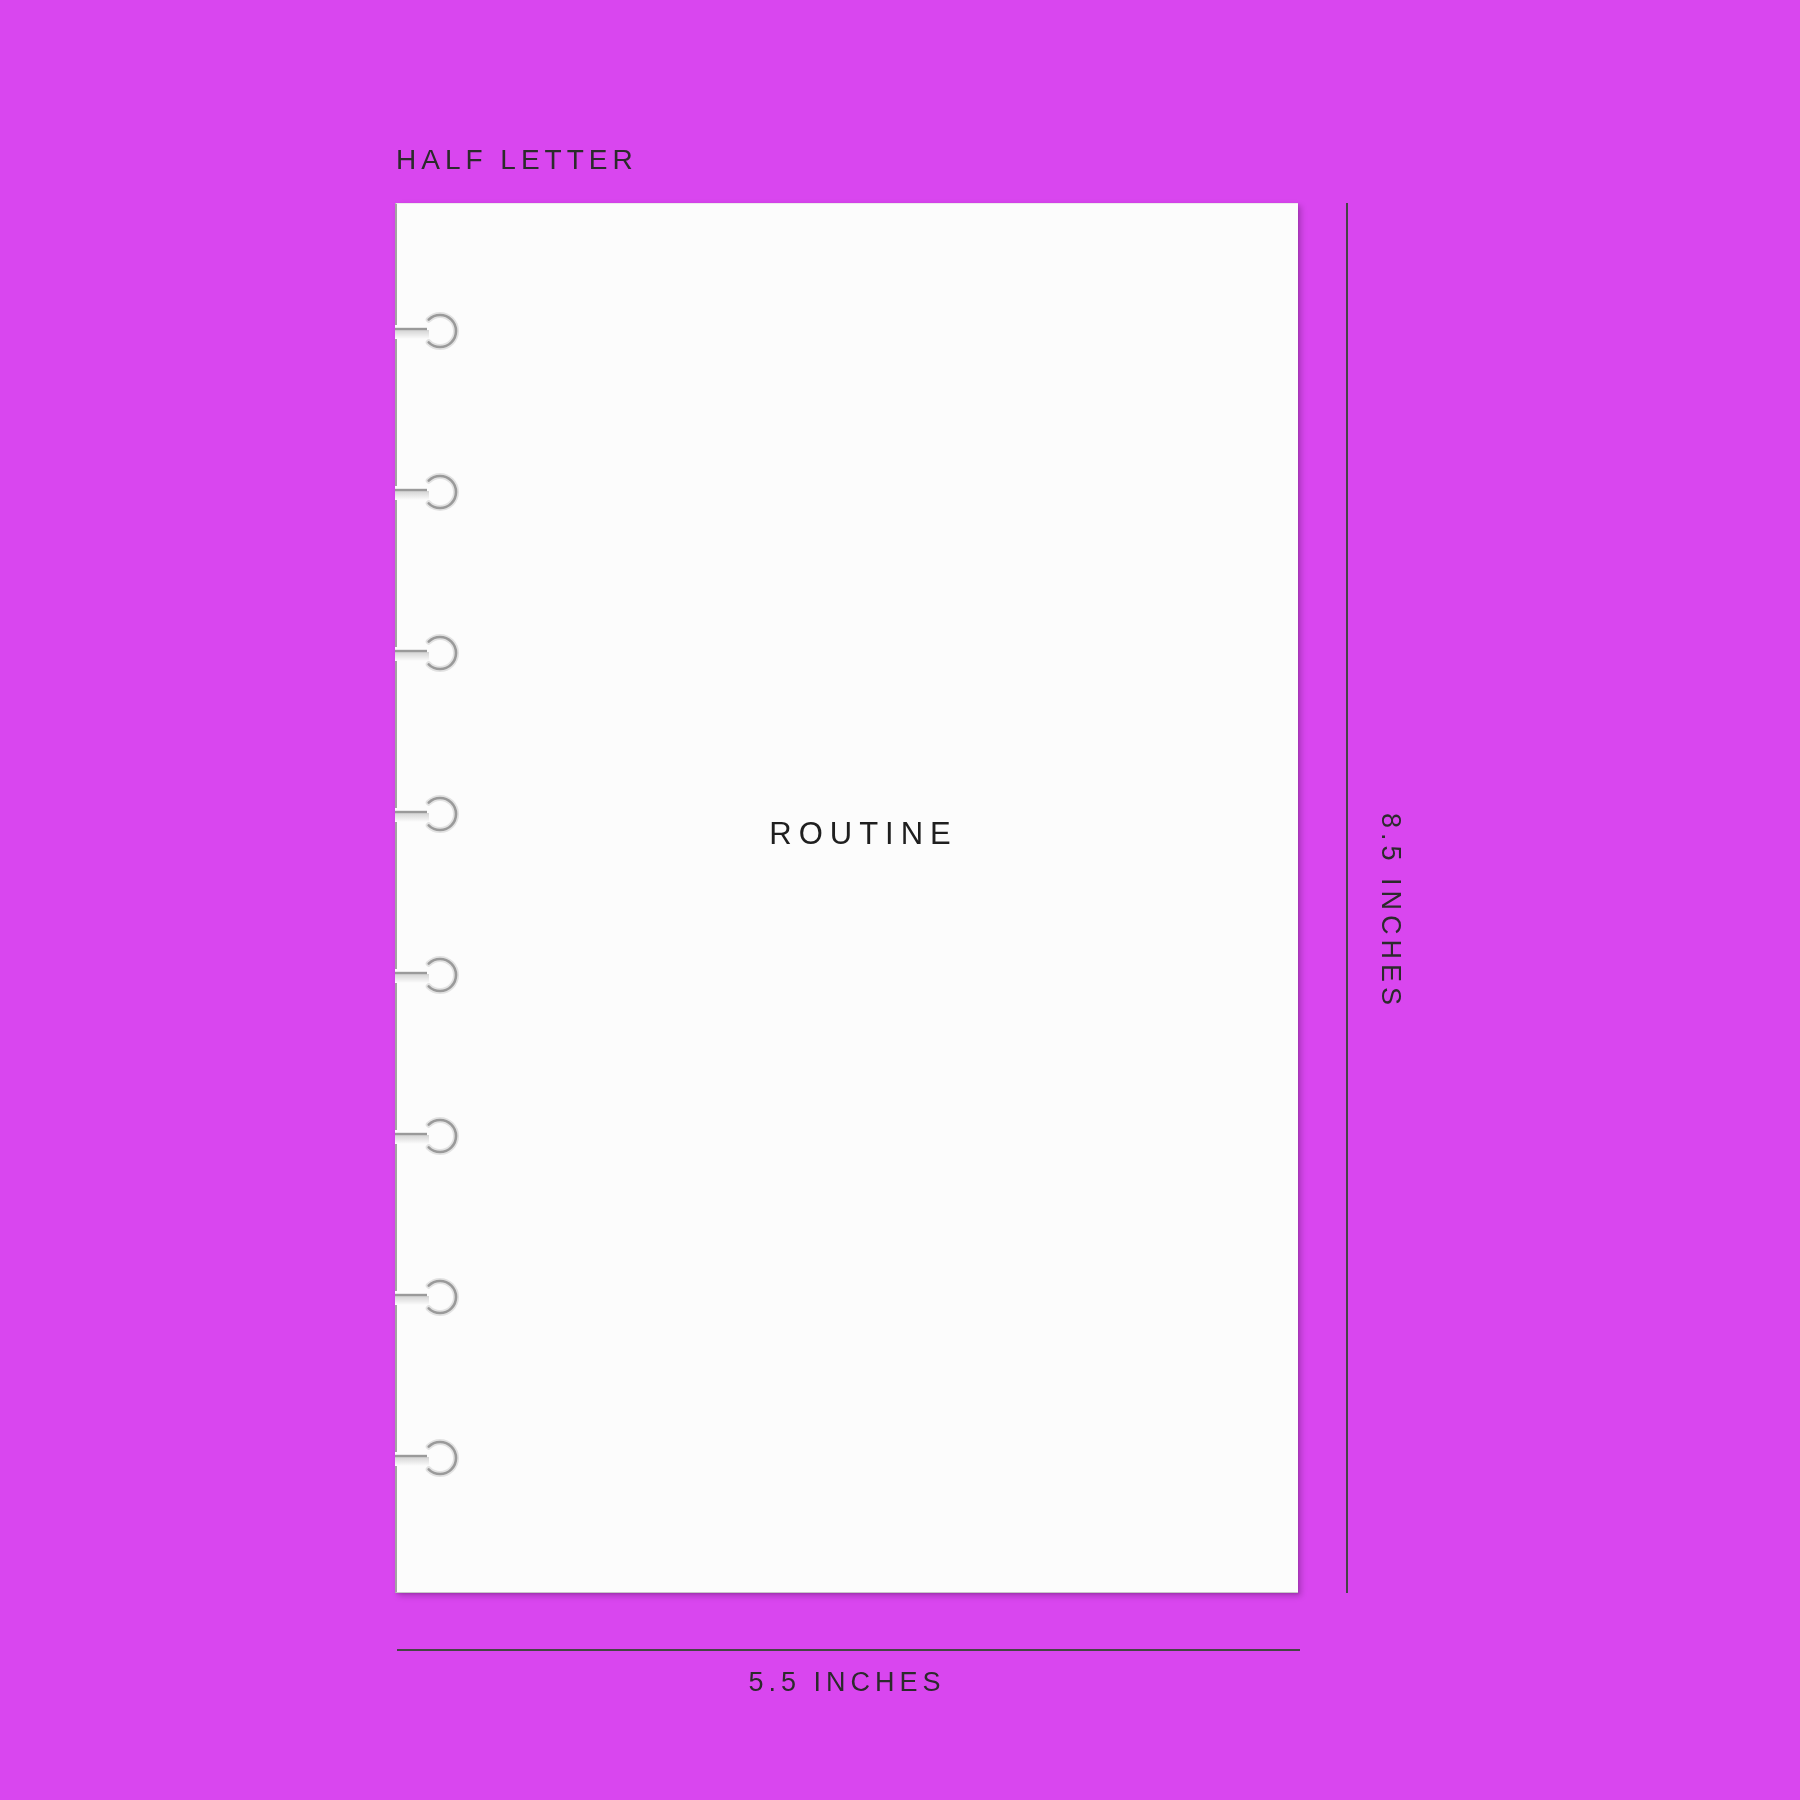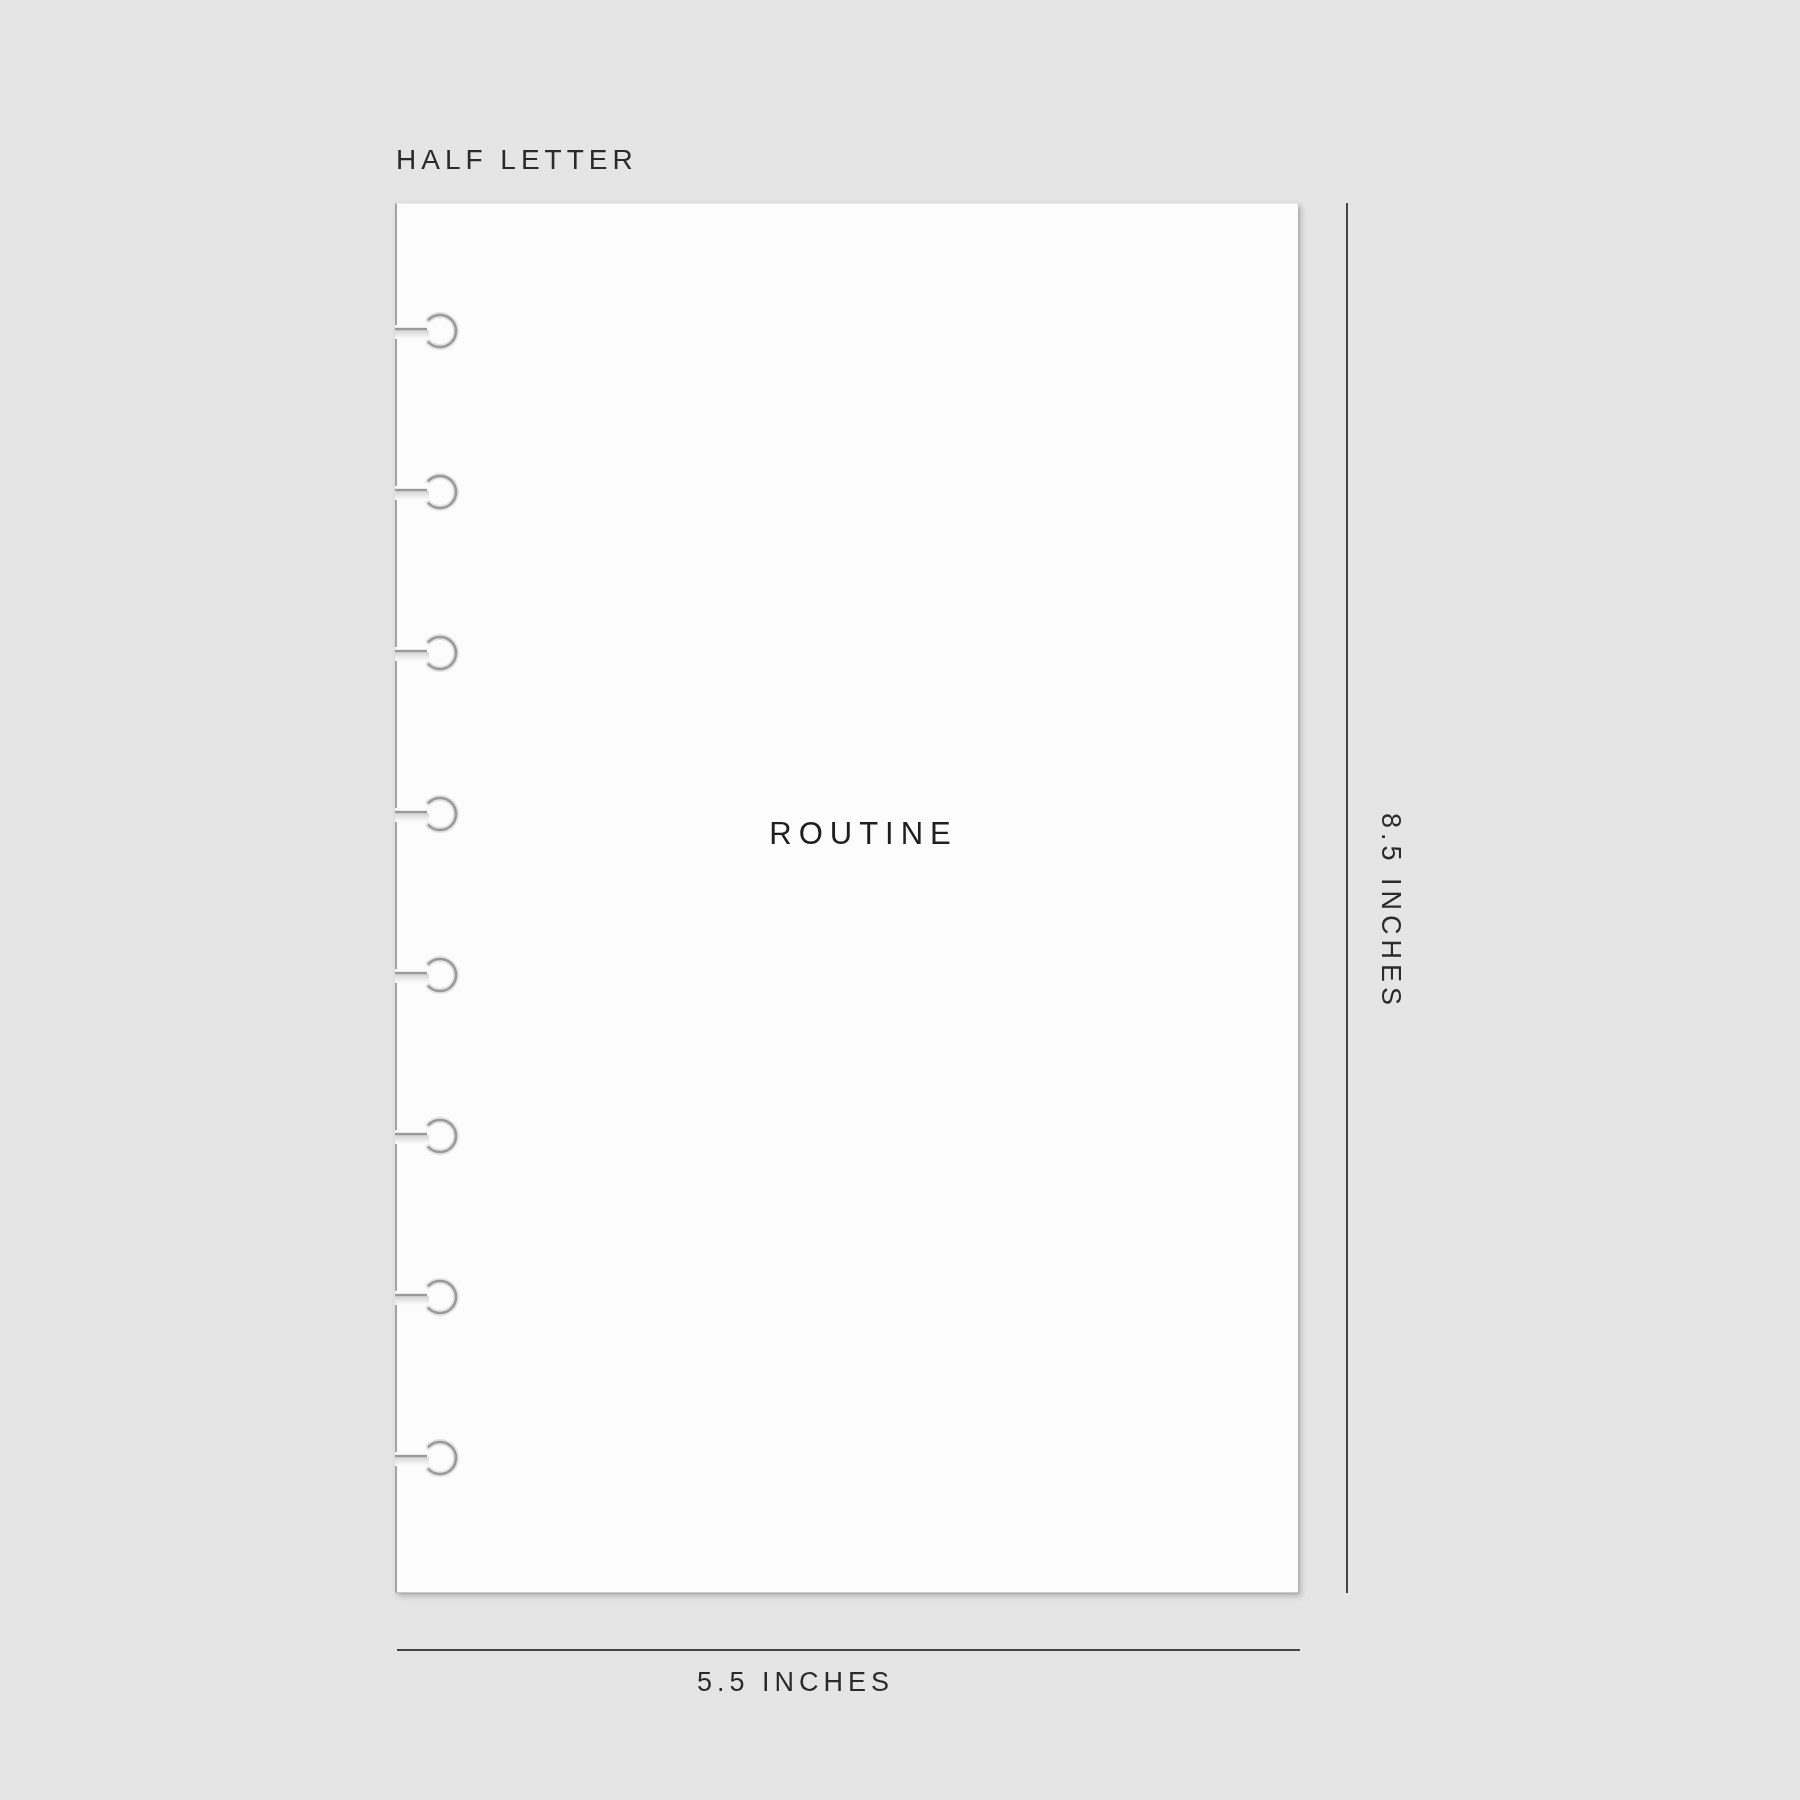--- a/index.html
+++ b/index.html
@@ -5,21 +5,21 @@
   html, body {
     margin: 0;
     padding: 0;
     background: #ffffff;
     font-family: "Liberation Sans", sans-serif;
   }
   .canvas {
     position: relative;
     width: 1800px;
     height: 1800px;
-    background: #e5e5e5;
+    background: #d946ef;
     overflow: hidden;
     color: var(--color-text, #2b2b2b);
   }
   .size-label {
     position: absolute;
     left: 396px;
     top: 144px;
     font-size: 28px;
     letter-spacing: 5px;
     font-weight: 400;
@@ -93,21 +93,21 @@
     top: 1649px;
     width: 903px;
     height: 2px;
     background: var(--color-dimension_line, #4a4a4a);
   }
   .dim-label-h {
     position: absolute;
     left: 697px;
     top: 1667px;
     width: 300px;
-    text-align: left;
+    text-align: center;
     font-size: 27px;
     letter-spacing: 5px;
     color: var(--color-text, #2b2b2b);
     white-space: nowrap;
   }
 </style>
 </head>
 <body>
 
 <div class="canvas">

